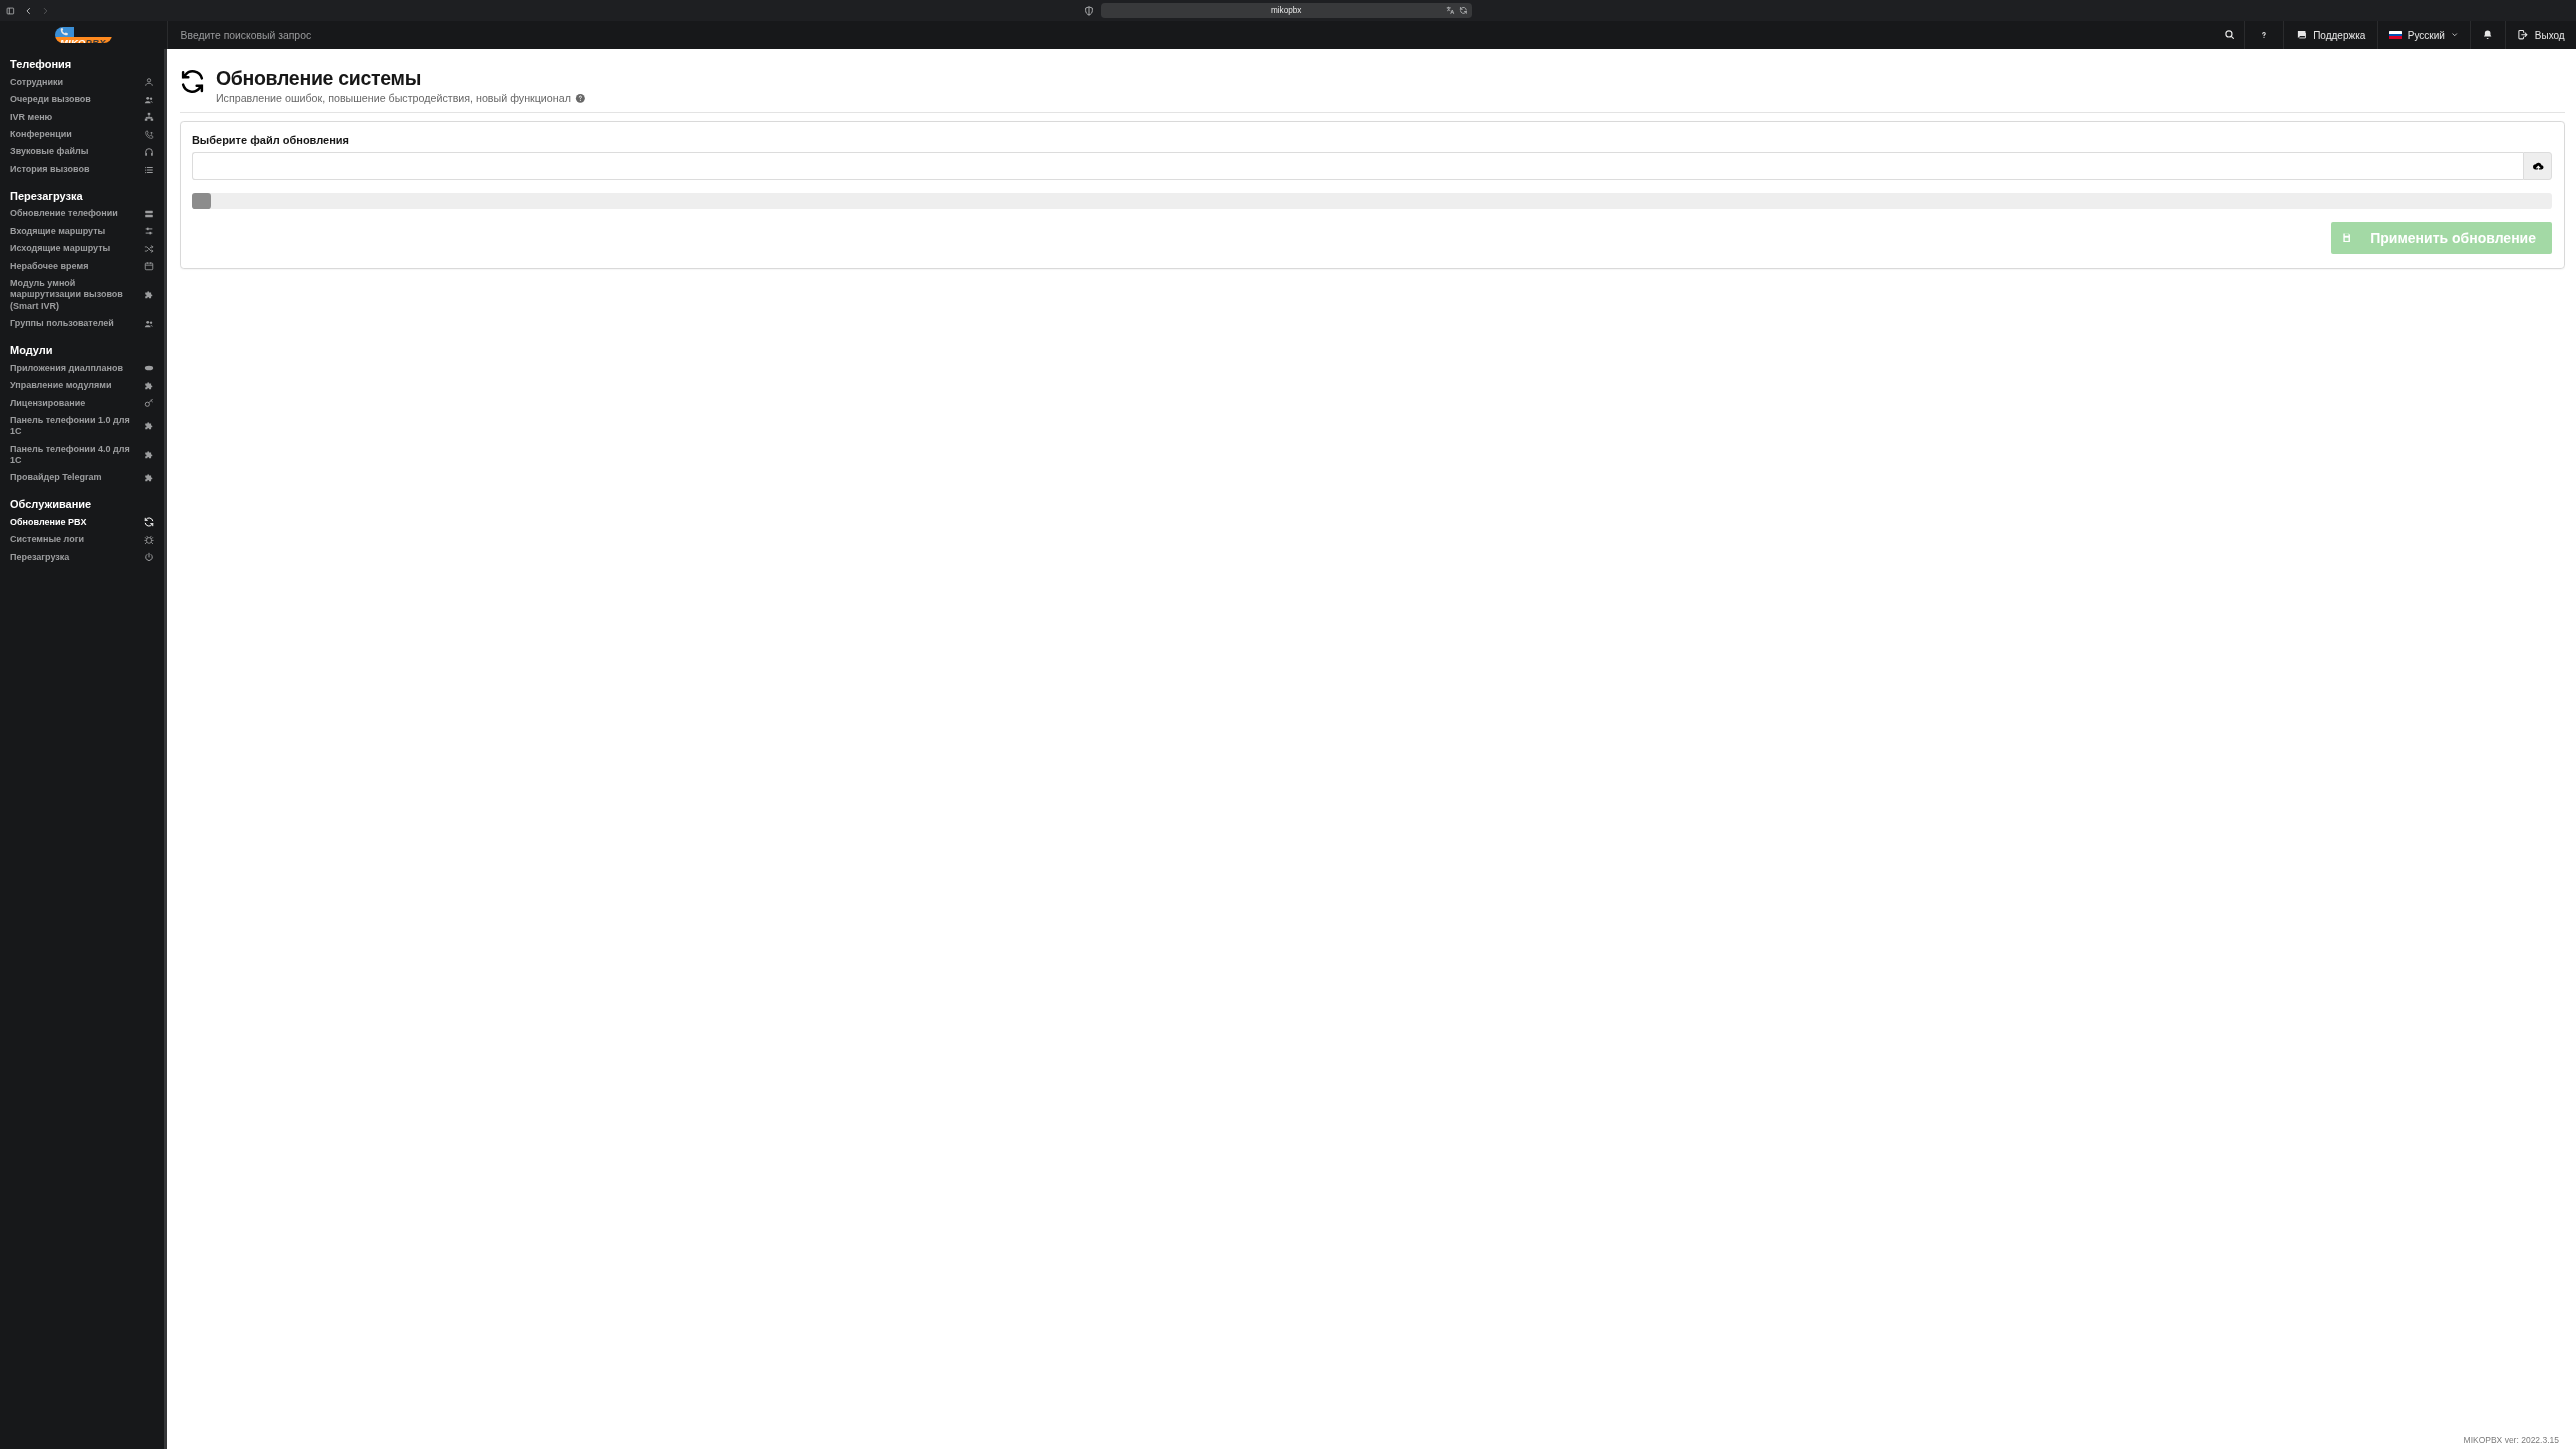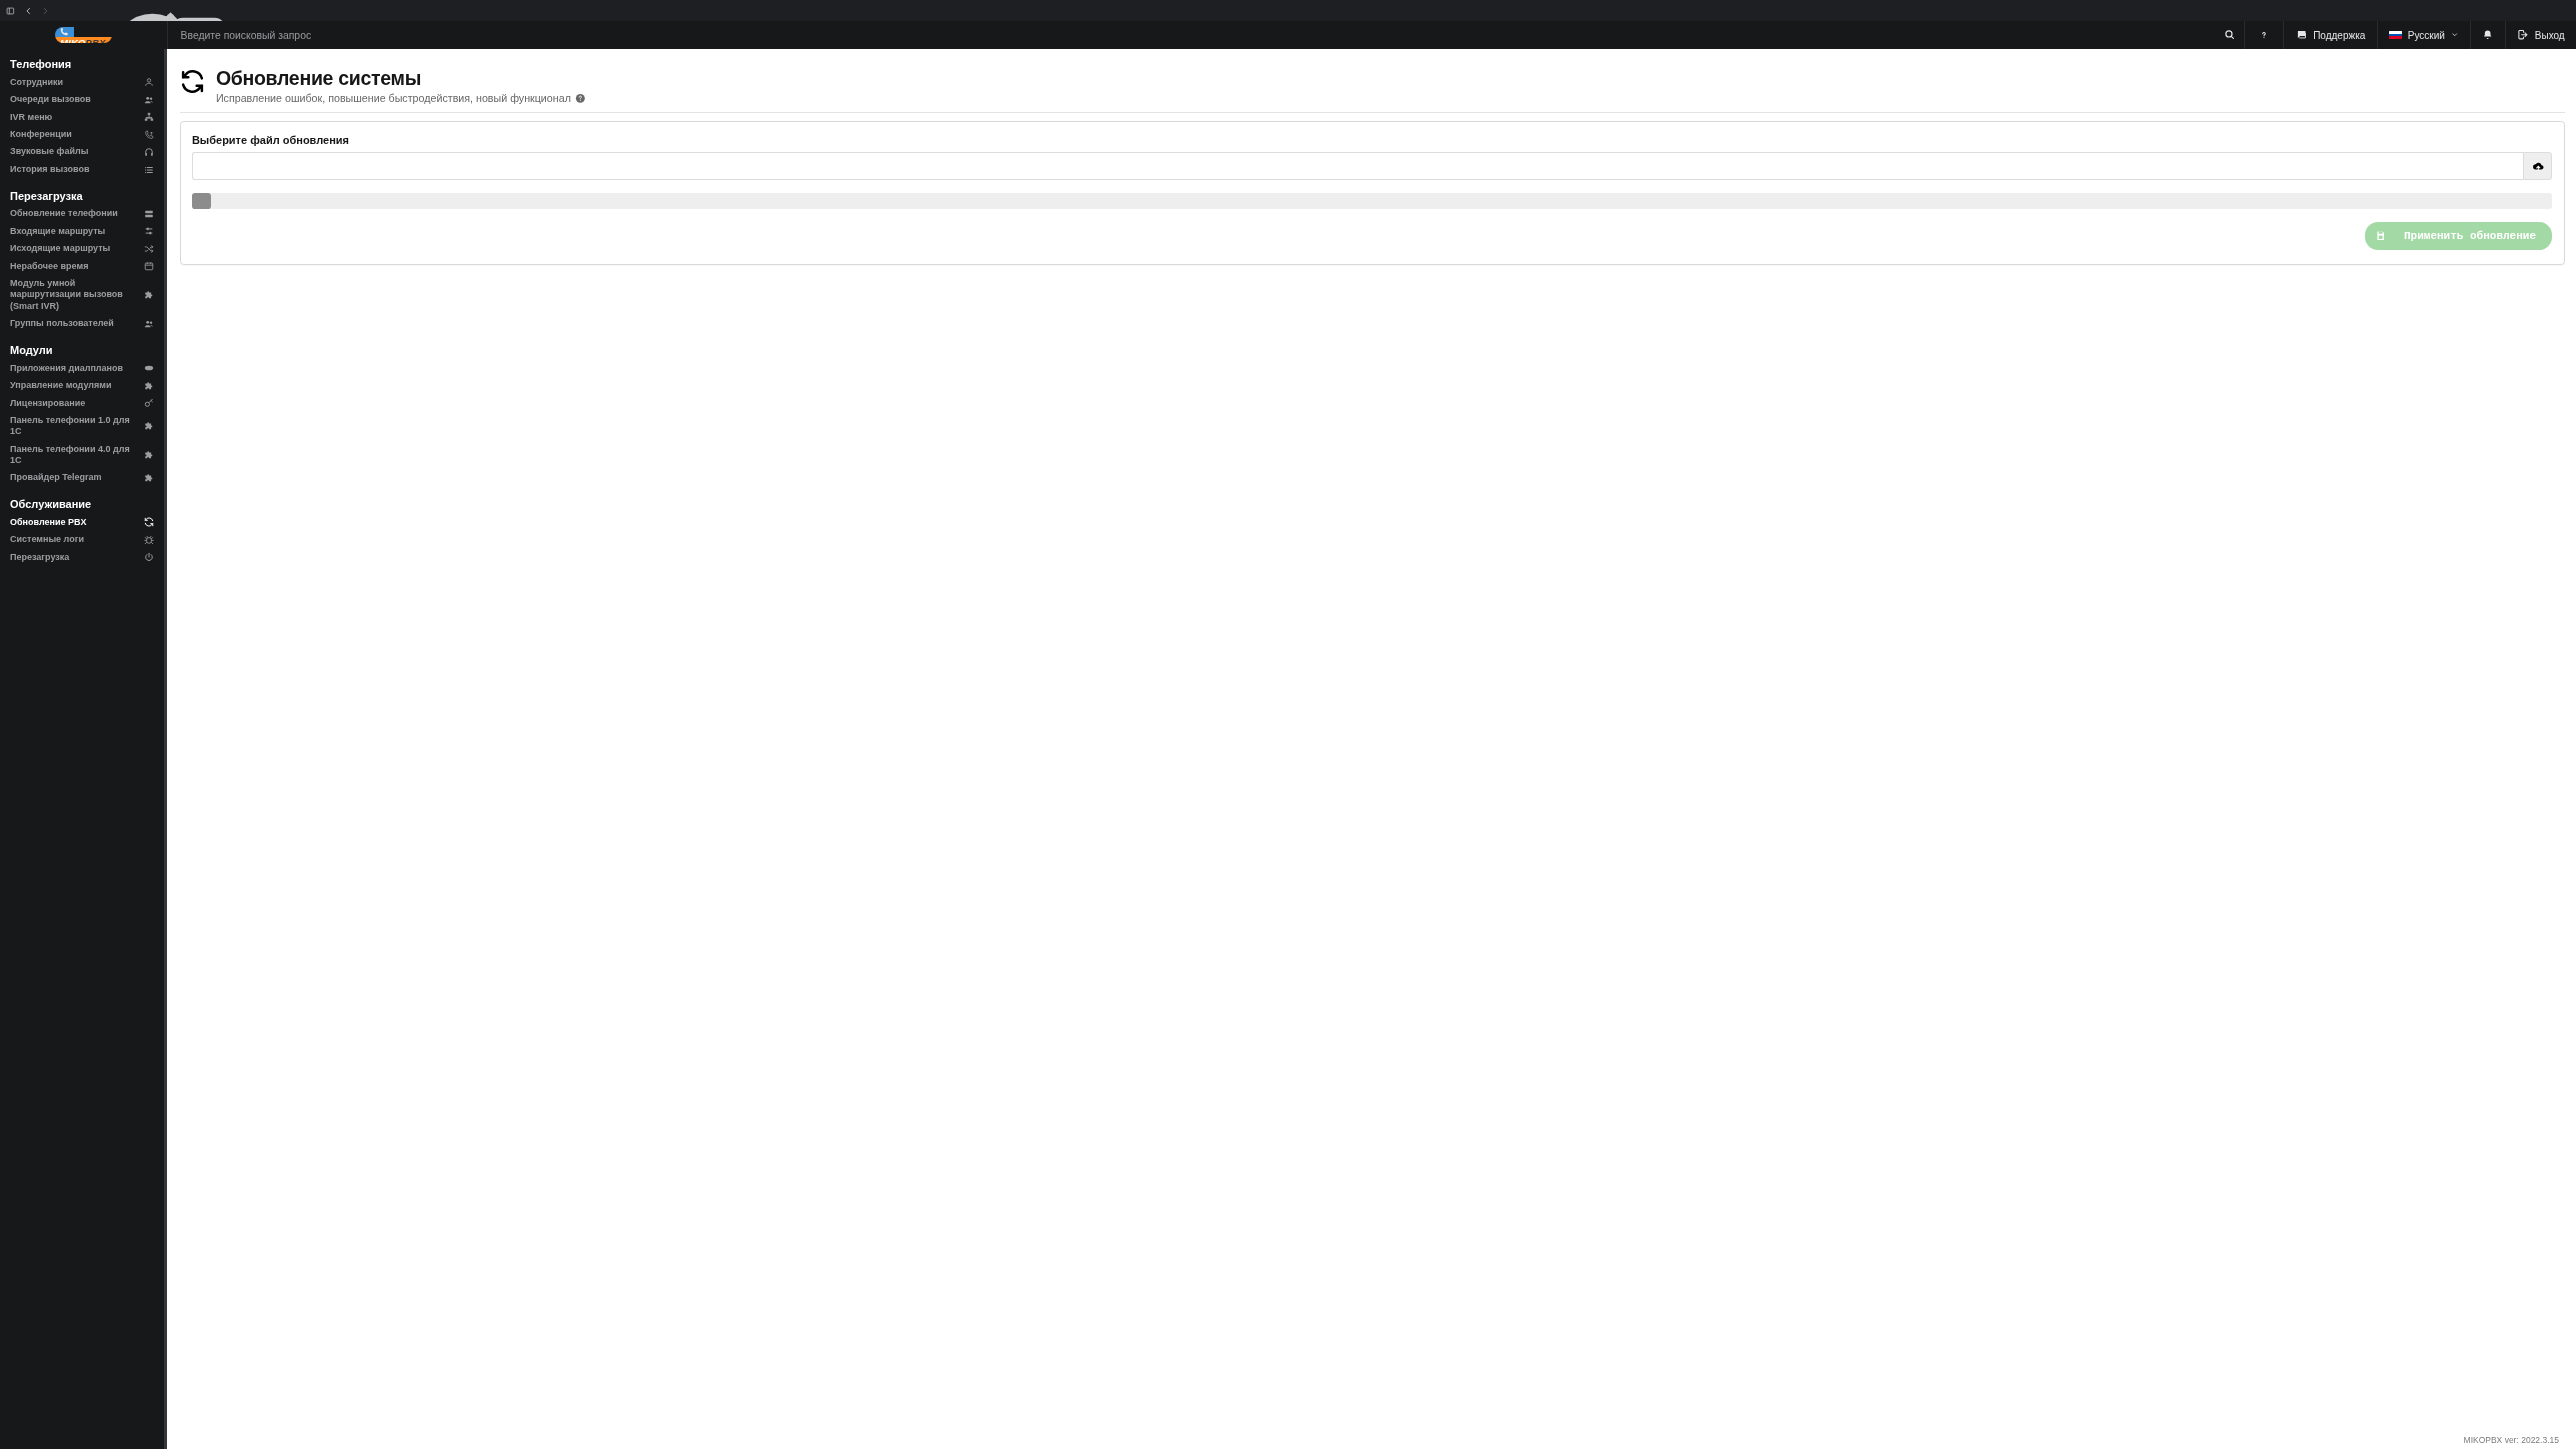--- a/index.html
+++ b/index.html
@@ -160,23 +160,22 @@
 }
 .progress-inner {
   position:absolute; left:0; top:0; width:19px; height:16.4px;
   background:#8c8c8c; border-radius:3.1px;
 }
 .apply-btn {
   margin-top:12.6px; margin-left:auto;
   background:#a3d9a5; color:#fff;
   display:flex; align-items:center; gap:17.6px;
   padding:8.2px 16.4px 8.2px 10px;
-  border-radius:13px; font-size:11px; font-weight:600;
+  border-radius:2px; font-size:14px; font-weight:600;
   width:fit-content;
-  font-family:Liberation Mono, monospace;
 }
 .apply-btn svg { width:11.3px; height:11.3px; fill:#fff;}
 
 .footer-ver {
   position:absolute; right:17px; bottom:3.8px;
   color:#7a7a7a; font-size:8.5px;
 }
 
 
 svg { display:block; }
@@ -338,20 +337,36 @@
     <span class="ico">
         <svg viewBox="0 0 14 150" width="8.8" height="94">
           <use href="#i-chev-l"></use>
         </svg>
       </span>
     <span class="ico" style="opacity:.35">
         <svg viewBox="0 0 14 150" width="8.8" height="94">
           <use href="#i-chev-r"></use>
         </svg>
       </span>
+  </div>
+  <div class="bb-center">
+    <svg class="bb-shield" viewBox="0 0 16 16" width="10" height="10">
+        <use href="#i-shield"></use>
+      </svg>
+    <div class="bb-url-pill">
+      <span class="url-text">mikopbx</span>
+      <span class="url-icons">
+        <svg width="8.8" height="8.8" viewBox="0 0 14 14">
+            <use href="#i-translate"></use>
+          </svg>
+        <svg width="8.8" height="8.8" viewBox="0 0 14 14">
+            <use href="#i-refresh"></use>
+          </svg>
+      </span>
+    </div>
   </div>
   <div class="bb-right">
     <span class="ico">
         <svg viewBox="0 0 300 150" width="189" height="94">
           <use href="#i-plus-circ"></use>
         </svg>
       </span>
     <span class="ico">
         <svg viewBox="0 0 300 150" width="189" height="94">
           <use href="#i-share"></use>

